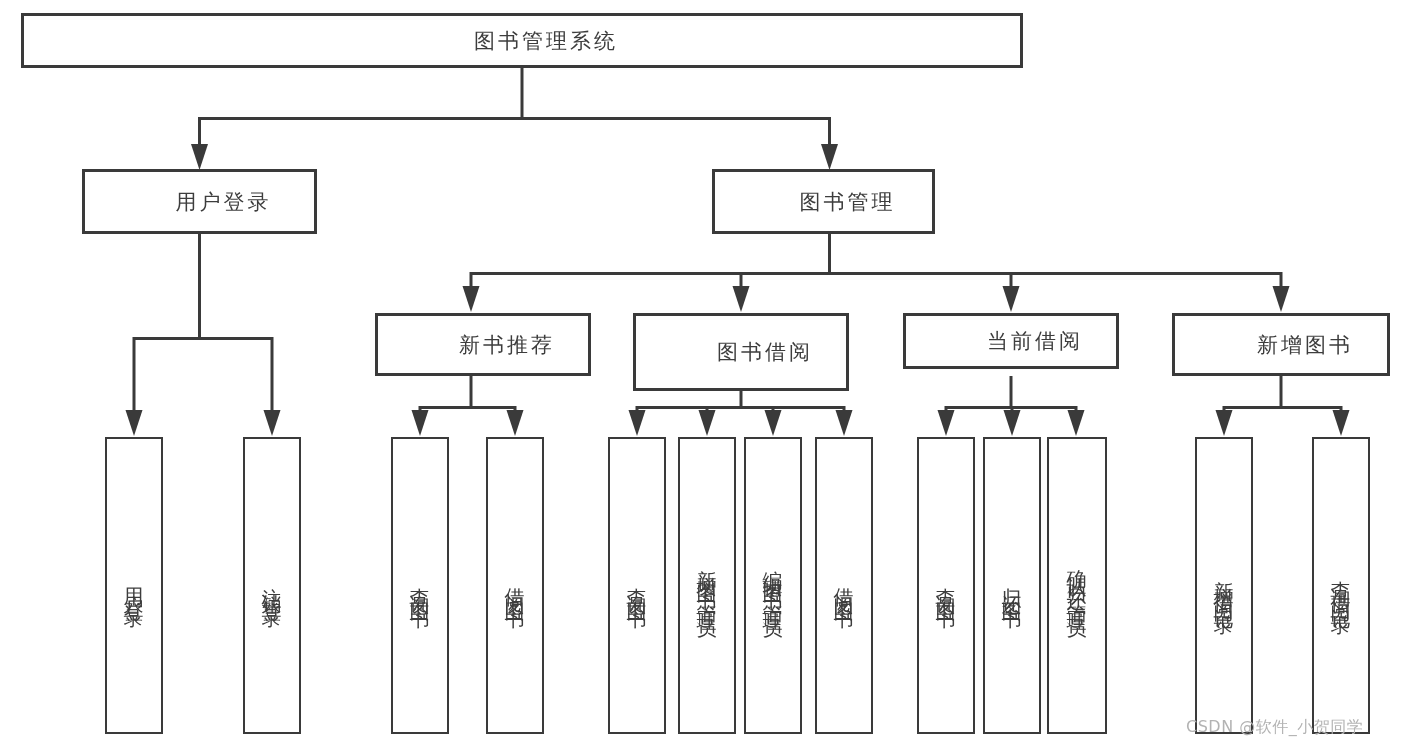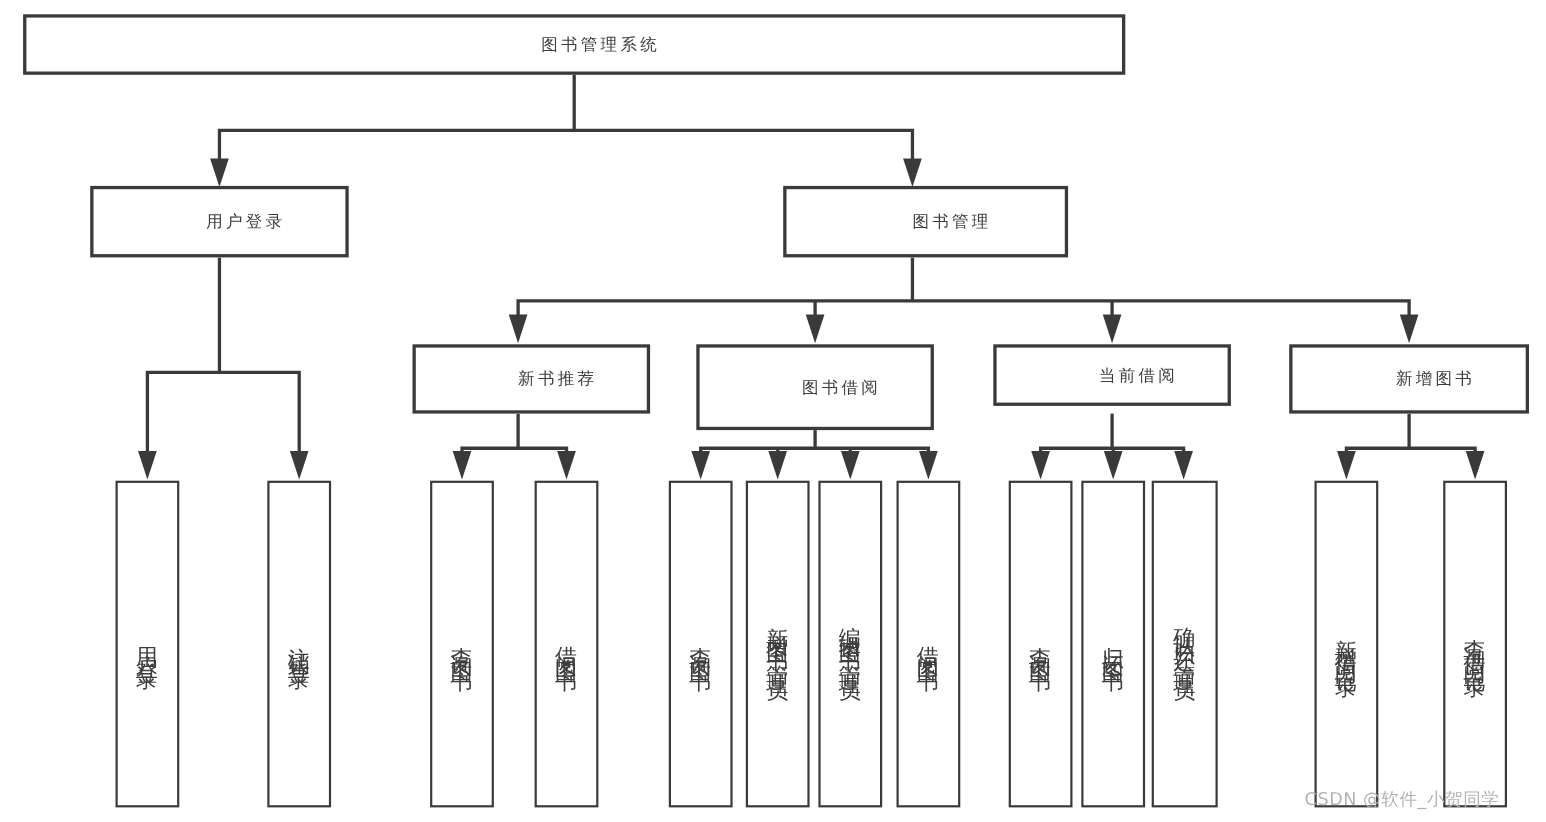--- a/index.html
+++ b/index.html
@@ -24,29 +24,29 @@
     stroke:var(--line);stroke-width:3;fill:none;
   }
   .connectors polygon{fill:var(--line);stroke:none;}
   .hbox{
     position:absolute;
     box-sizing:border-box;
     border:3px solid var(--line);
     background:var(--bg);
     display:flex;align-items:center;justify-content:center;
     color:var(--text);
-    font-size:15px;
+    font-size:21px;
     letter-spacing:3px;
     white-space:nowrap;
     z-index:1;
     padding-left:48px;
   }
   .root-box{left:21px;top:13px;width:1002px;height:55px;}
   .box-login{left:82px;top:169px;width:235px;height:65px;}
-  .box-mgmt{left:712px;top:169px;width:259px;height:65px;}
+  .box-mgmt{left:712px;top:169px;width:223px;height:65px;}
   .box-recommend{left:363px;top:313px;width:216px;height:63px;margin-left:12px;}
   .box-borrow{left:633px;top:313px;width:216px;height:78px;text-align:right;}
   .box-current{left:903px;top:313px;width:216px;height:56px;}
   .box-records{left:1172px;top:313px;width:218px;height:63px;}
   .leaf{
     position:absolute;
     top:437px;width:58px;height:297px;
     box-sizing:border-box;
     border:2.5px solid var(--line);
     background:var(--bg);

